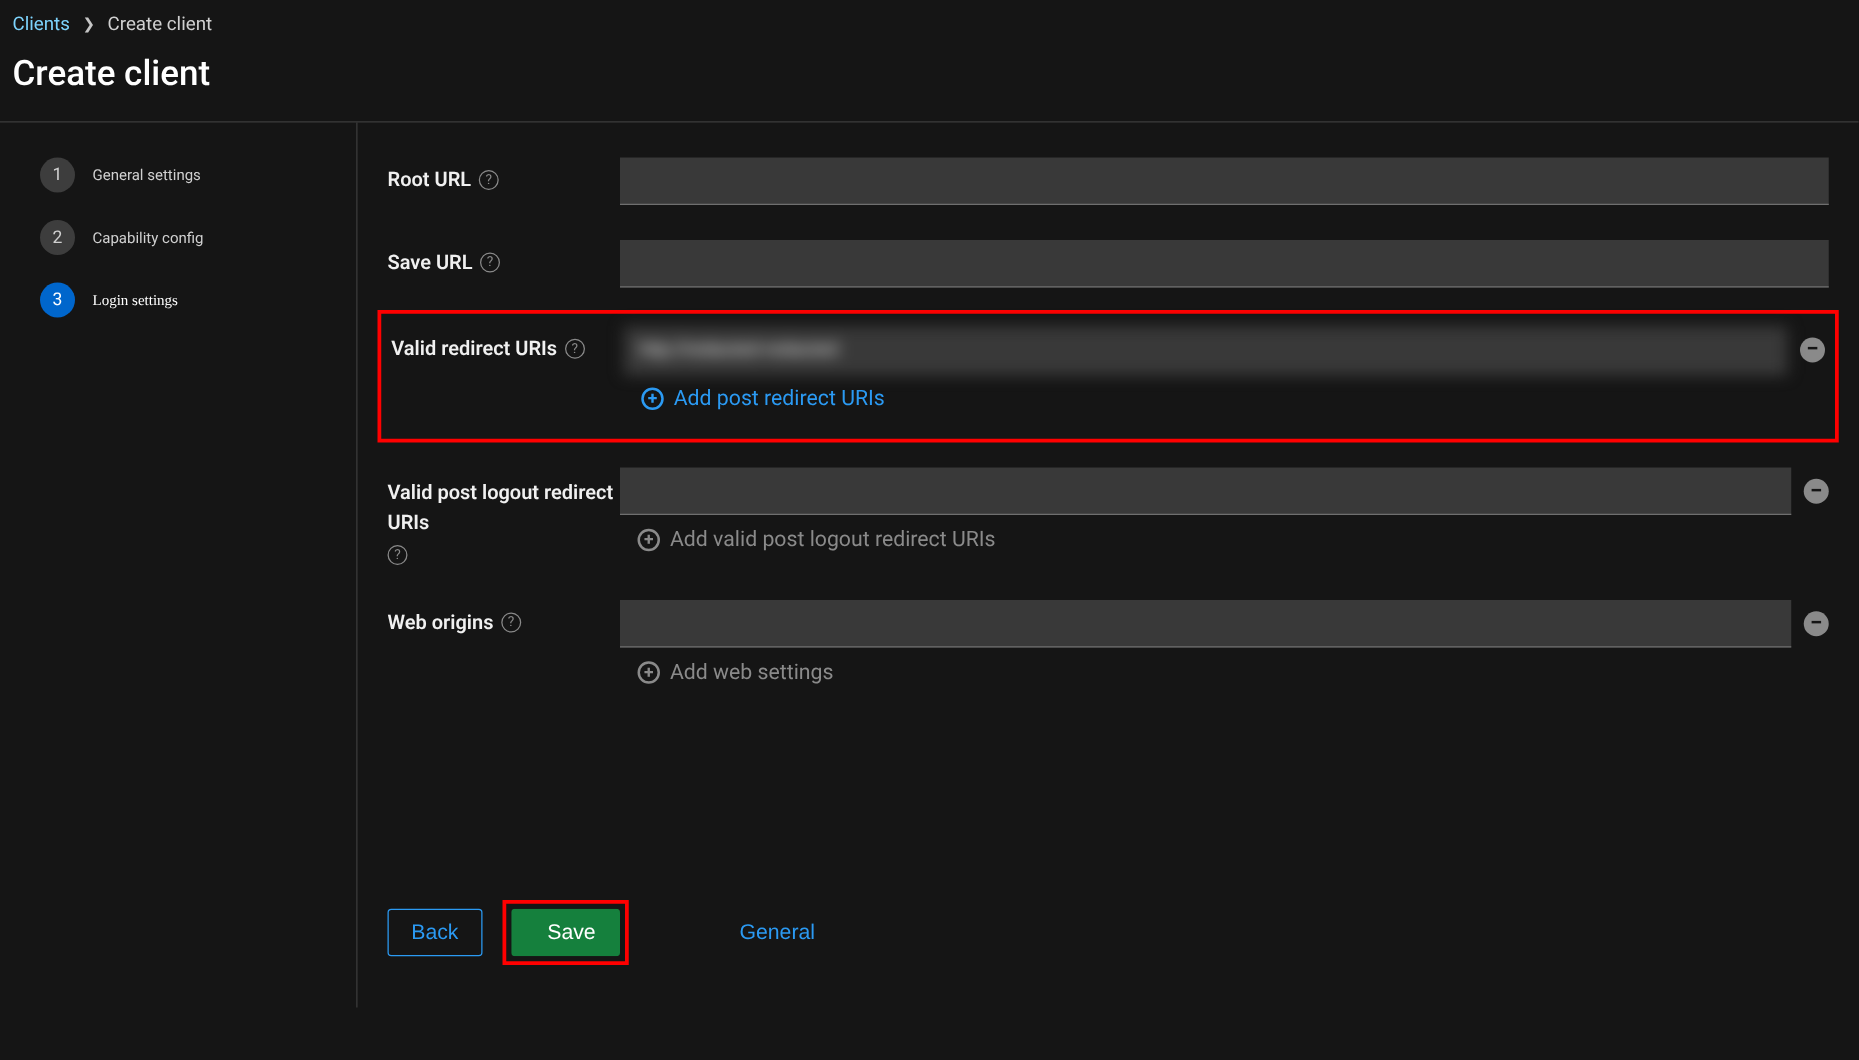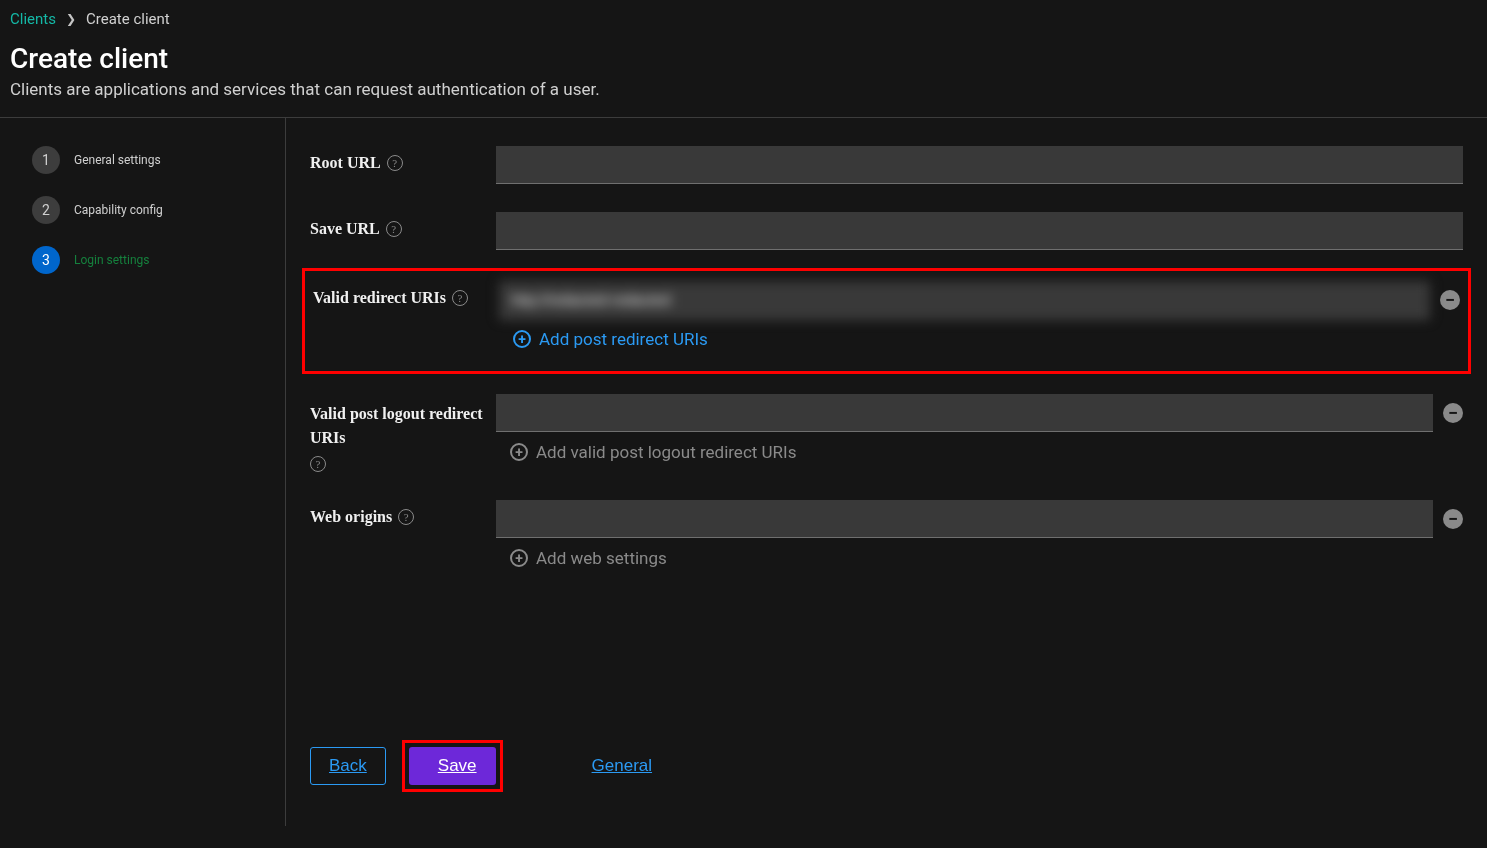--- a/index.html
+++ b/index.html
@@ -16,21 +16,21 @@
     padding: 10px 10px 18px 10px;
     border-bottom: 1px solid #3c3c3c;
   }
   .breadcrumb {
     display: flex;
     align-items: center;
     gap: 10px;
     font-size: 15px;
     margin-bottom: 14px;
   }
-  .breadcrumb-link { color: #14b8a6; text-decoration: none; cursor: pointer; text-align: center; }
+  .breadcrumb-link { color: #7dd3fc; text-decoration: none; cursor: pointer; text-align: center; }
   .breadcrumb-sep { color: #c5c5c5; font-size: 12px; }
   .breadcrumb-current { color: #d0d0d0; }
   .page-title {
     font-size: 28px;
     font-weight: 500;
     margin-bottom: 4px;
     color: #fff;
   }
   .page-subtitle {
     font-size: 17px;
@@ -58,21 +58,21 @@
     border-radius: 50%;
     background: #3d3d3d;
     color: #d0d0d0;
     display: flex;
     align-items: center;
     justify-content: center;
     font-size: 14px;
   }
   .step.active .step-num { background: #0066cc; color: #fff; }
   .step-label { font-size: 12px; color: #d0d0d0; }
-  .step.active .step-label { color: #15803d; }
+  .step.active .step-label { color: #ffffff; font-family: Liberation Serif, serif; }
 
   .form-col {
     flex: 1;
     padding: 28px 24px 0 24px;
     position: relative;
   }
   .form-row {
     display: flex;
     align-items: flex-start;
     margin-bottom: 28px;
@@ -80,21 +80,20 @@
   .form-label {
     width: 186px;
     padding-top: 8px;
     font-size: 16px;
     font-weight: 600;
     color: #f0f0f0;
     display: flex;
     flex-wrap: wrap;
     gap: 6px;
     align-items: center;
-    font-family: Liberation Serif, serif;
   }
   .form-label.multiline { line-height: 1.5; justify-content: space-between; }
   .help-icon {
     display: inline-flex;
     width: 16px;
     height: 16px;
     border: 1px solid #8a8a8a;
     border-radius: 50%;
     align-items: center;
     justify-content: center;
@@ -179,42 +178,40 @@
     height: 38px;
     padding: 0 18px;
     font-size: 17px;
     border-radius: 3px;
     cursor: pointer;
     display: inline-flex;
     align-items: center;
     justify-content: center;
     border: 1px solid transparent;
     background: transparent;
-    text-decoration: underline;
   }
   .btn-back { border-color: #2b9af3; color: #2b9af3; }
-  .btn-save { background: #6d28d9; color: #fff; padding-left: 28px; }
+  .btn-save { background: #15803d; color: #fff; padding-left: 28px; }
   .btn-cancel { color: #2b9af3; margin-left: 54px; }
   .save-highlight {
     border: 3px solid #ff0000;
     padding: 4px;
     display: inline-flex;
   }
 </style>
 </head>
 <body>
 
 <div class="header">
   <div class="breadcrumb">
     <a class="breadcrumb-link">Clients</a>
     <span class="breadcrumb-sep">❯</span>
     <span class="breadcrumb-current">Create client</span>
   </div>
   <h1 class="page-title">Create client</h1>
-  <div class="page-subtitle">Clients are applications and services that can request authentication of a user.</div>
 </div>
 
 <div class="body-area">
   <div class="steps-col">
     <div class="step">
       <div class="step-num">1</div>
       <div class="step-label">General settings</div>
     </div>
     <div class="step">
       <div class="step-num">2</div>

